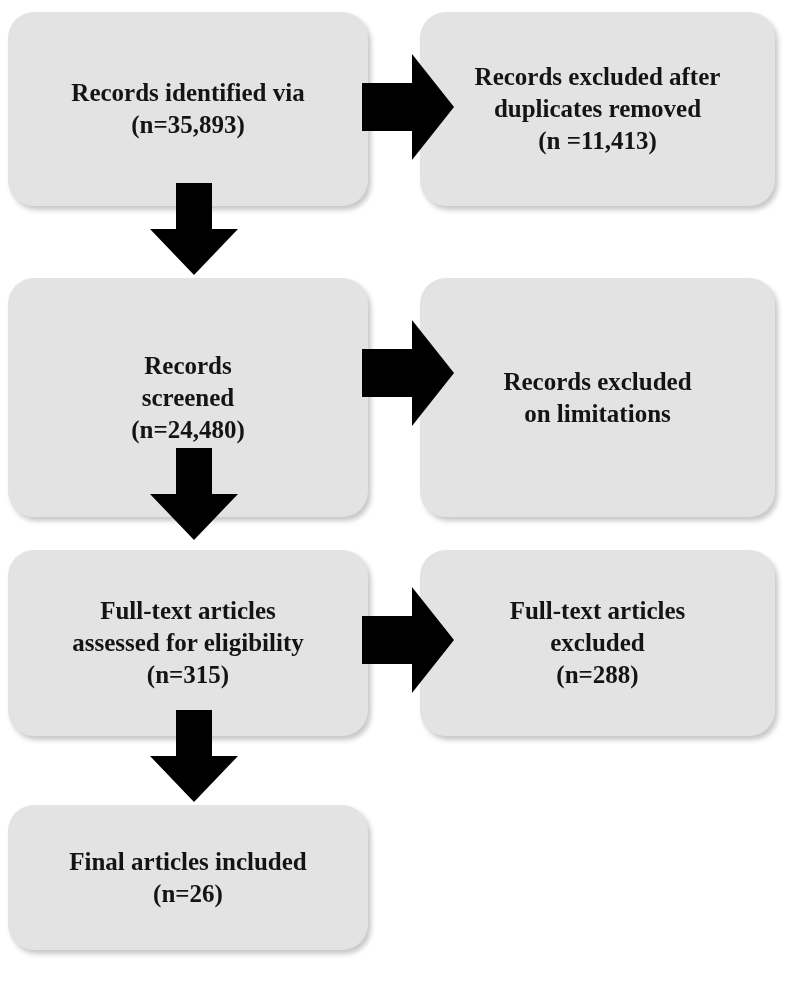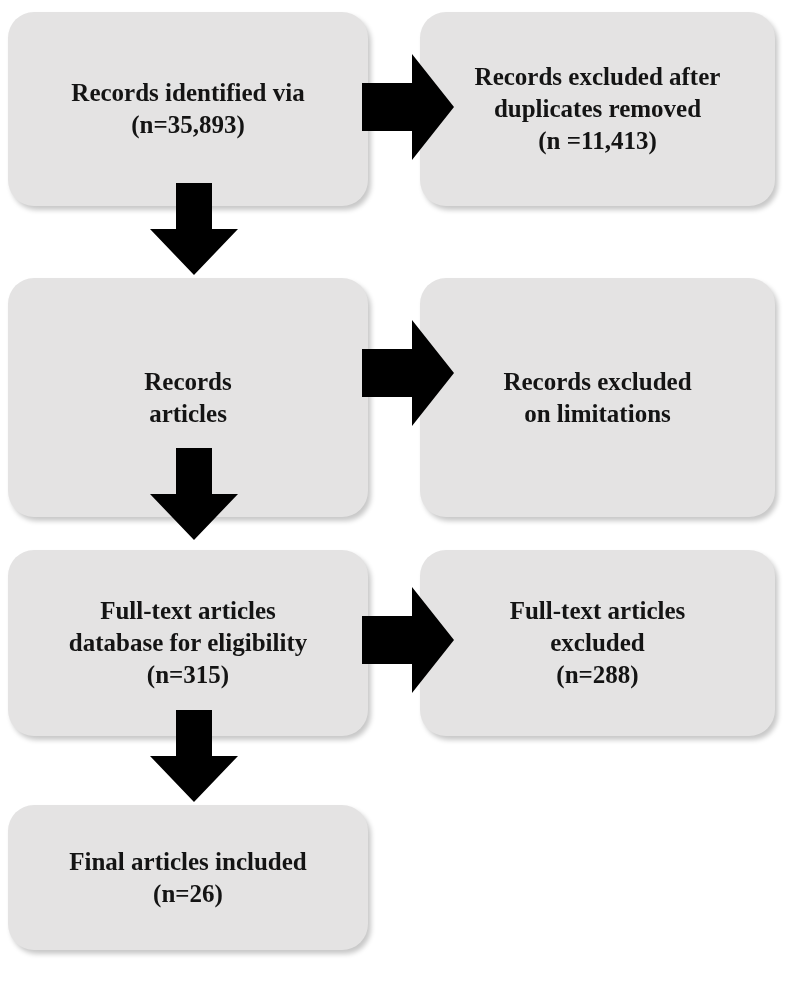--- a/index.html
+++ b/index.html
@@ -82,31 +82,32 @@
   </div>
 
   <div class="node col-right row1">
     <span class="line">Records excluded after</span>
     <span class="line">duplicates removed</span>
     <span class="line">(n =11,413)</span>
   </div>
 
   <div class="node col-left row2">
     <span class="line">Records</span>
-    <span class="line">articles</span>
+    <span class="line">screened</span>
+    <span class="line">(n=24,480)</span>
   </div>
 
   <div class="node col-right row2">
     <span class="line">Records excluded</span>
     <span class="line">on limitations</span>
   </div>
 
   <div class="node col-left row3">
     <span class="line">Full-text articles</span>
-    <span class="line">database for eligibility</span>
+    <span class="line">assessed for eligibility</span>
     <span class="line">(n=315)</span>
   </div>
 
   <div class="node col-right row3">
     <span class="line">Full-text articles</span>
     <span class="line">excluded</span>
     <span class="line">(n=288)</span>
   </div>
 
   <div class="node col-left row4">

